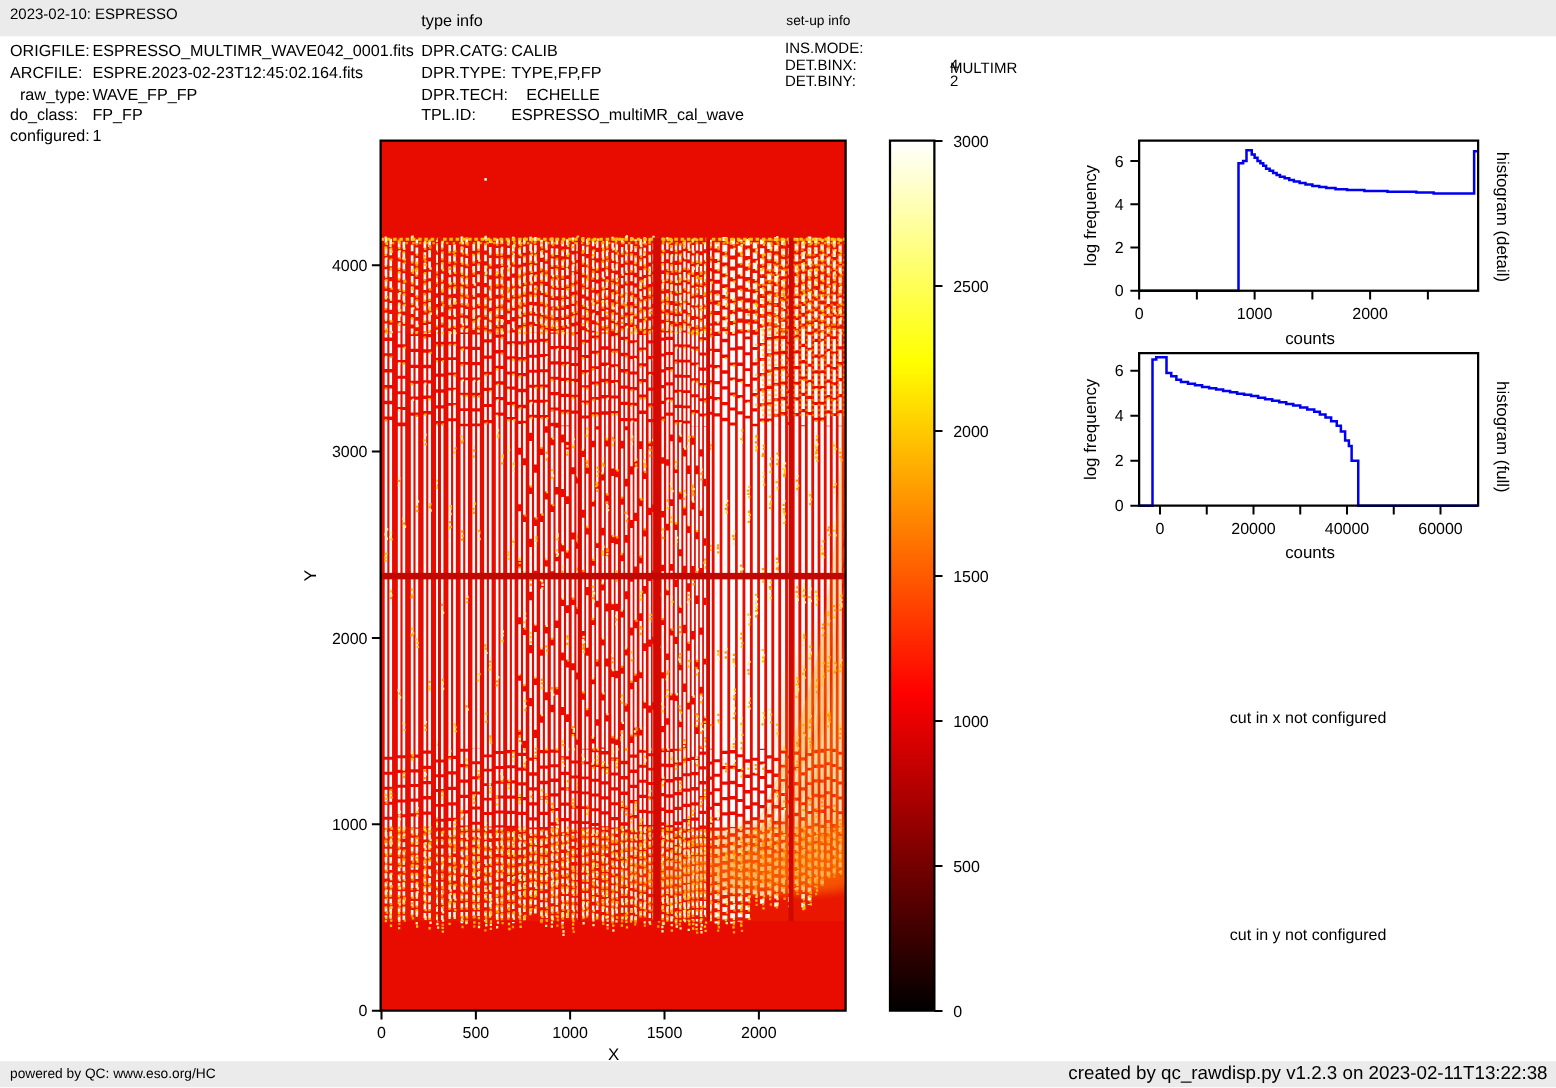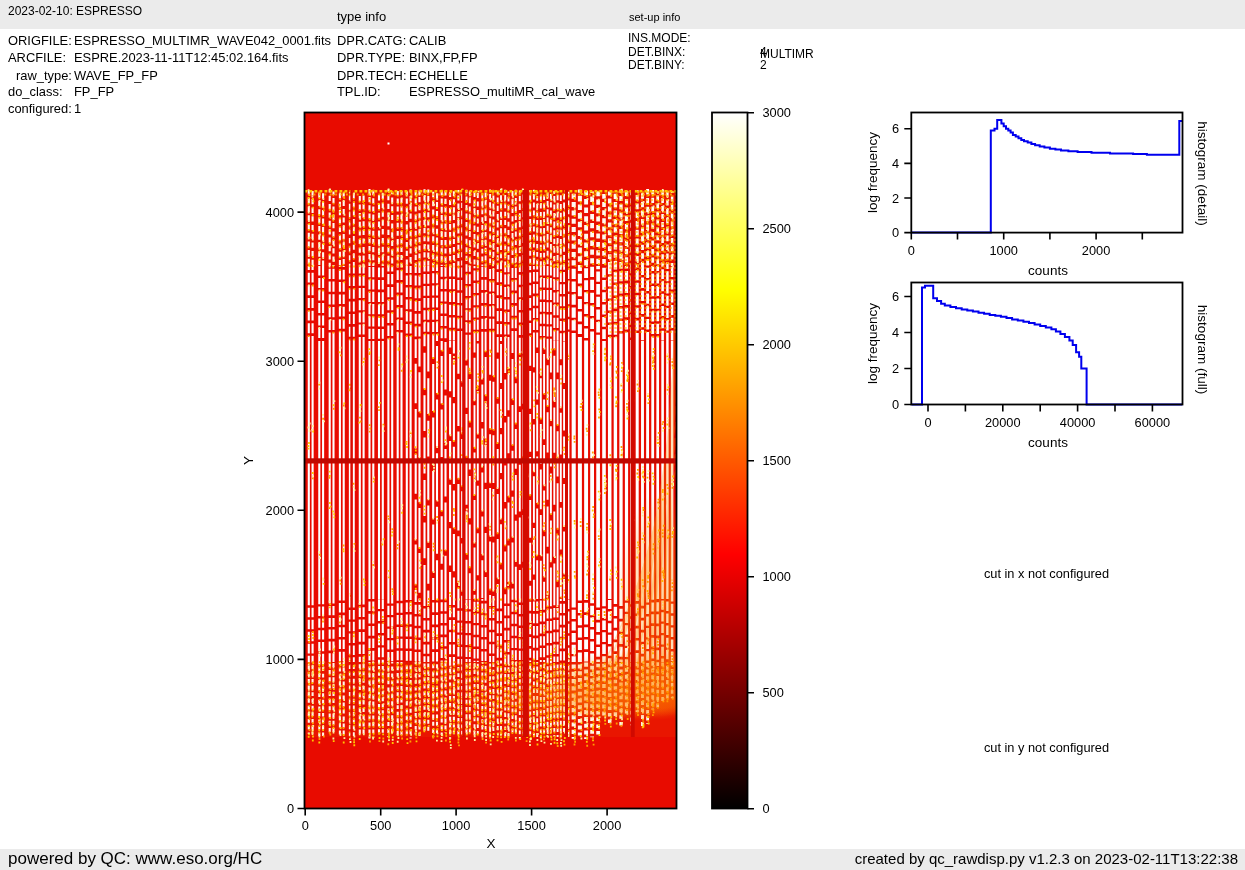--- a/index.html
+++ b/index.html
@@ -9,33 +9,33 @@
 .t11{position:absolute;white-space:nowrap;font-size:12px;line-height:12px;}
 </style></head>
 <body>
 <div class="abs" style="left:0;top:0;width:1245px;height:29px;background:#ebebeb"></div>
 <div class="abs" style="left:8px;top:2px;font-size:12px;line-height:18px">2023-02-10: ESPRESSO</div>
 <div class="abs" style="left:337px;top:10px;font-size:13px;line-height:14px">type info</div>
 <div class="abs" style="left:629px;top:10px;font-size:11px;line-height:14px">set-up info</div>
 <div class="t13" style="left:8px;top:34.4px">ORIGFILE:</div>
 <div class="t13" style="left:74px;top:34.4px">ESPRESSO_MULTIMR_WAVE042_0001.fits</div>
 <div class="t13" style="left:8px;top:51.2px">ARCFILE:</div>
-<div class="t13" style="left:74px;top:51.2px">ESPRE.2023-11-11T12:45:02.164.fits</div>
+<div class="t13" style="left:74px;top:51.2px">ESPRE.2023-02-23T12:45:02.164.fits</div>
 <div class="t13" style="left:16px;top:68.5px">raw_type:</div>
 <div class="t13" style="left:74px;top:68.5px">WAVE_FP_FP</div>
 <div class="t13" style="left:8px;top:85.3px">do_class:</div>
 <div class="t13" style="left:74px;top:85.3px">FP_FP</div>
 <div class="t13" style="left:8px;top:101.8px">configured:</div>
 <div class="t13" style="left:74px;top:101.8px">1</div>
 <div class="t13" style="left:337px;top:34.4px">DPR.CATG:</div>
 <div class="t13" style="left:409px;top:34.4px">CALIB</div>
 <div class="t13" style="left:337px;top:51.2px">DPR.TYPE:</div>
-<div class="t13" style="left:409px;top:51.2px">BINX,FP,FP</div>
+<div class="t13" style="left:409px;top:51.2px">TYPE,FP,FP</div>
 <div class="t13" style="left:337px;top:68.5px">DPR.TECH:</div>
-<div class="t13" style="left:409px;top:68.5px">ECHELLE</div>
+<div class="t13" style="left:421px;top:68.5px">ECHELLE</div>
 <div class="t13" style="left:337px;top:85.3px">TPL.ID:</div>
 <div class="t13" style="left:409px;top:85.3px">ESPRESSO_multiMR_cal_wave</div>
 <div class="t11" style="left:628px;top:32.0px">INS.MODE:</div>
 <div class="t11" style="left:760px;top:48px">MULTIMR</div>
 <div class="t11" style="left:628px;top:45.5px">DET.BINX:</div>
 <div class="t11" style="left:760px;top:45.5px">4</div>
 <div class="t11" style="left:628px;top:59.0px">DET.BINY:</div>
 <div class="t11" style="left:760px;top:59.0px">2</div>
 <svg class="abs" style="left:0;top:0" width="1245" height="870" viewBox="0 0 1245 870" font-family="Liberation Sans,sans-serif" fill="#000">
 <defs>
@@ -208,14 +208,14 @@
 <text x="1077.6" y="427" font-size="12.8" text-anchor="middle">40000</text>
 <text x="1152.4" y="427" font-size="12.8" text-anchor="middle">60000</text>
 <path d="M911.3 404.5h-7M911.3 368.5h-7M911.3 332.5h-7M911.3 296.5h-7M928.0 404.5v7M965.4 404.5v7M1002.8 404.5v7M1040.2 404.5v7M1077.6 404.5v7M1115.0 404.5v7M1152.4 404.5v7" stroke="#000" stroke-width="1.6" fill="none"></path>
 <text x="1048" y="446.5" font-size="13.5" text-anchor="middle">counts</text>
 <text x="877" y="343.5" font-size="13.5" text-anchor="middle" transform="rotate(-90 877 343.5)">log frequency</text>
 <text x="1197.5" y="349.5" font-size="13.5" text-anchor="middle" transform="rotate(90 1197.5 349.5)">histogram (full)</text>
 <text x="1046.5" y="578" font-size="12.8" text-anchor="middle">cut in x not configured</text>
 <text x="1046.5" y="752" font-size="12.8" text-anchor="middle">cut in y not configured</text>
 </svg>
 <div class="abs" style="left:0;top:848.5px;width:1245px;height:21.5px;background:#ebebeb"></div>
-<div class="abs" style="left:8px;top:853px;font-size:17px;line-height:12px">powered by QC: www.eso.org/HC</div>
+<div class="abs" style="left:8px;top:853px;font-size:11px;line-height:12px">powered by QC: www.eso.org/HC</div>
 <div class="abs" style="right:7px;top:853px;font-size:15px;line-height:12px">created by qc_rawdisp.py v1.2.3 on 2023-02-11T13:22:38</div>
 
 </body></html>

